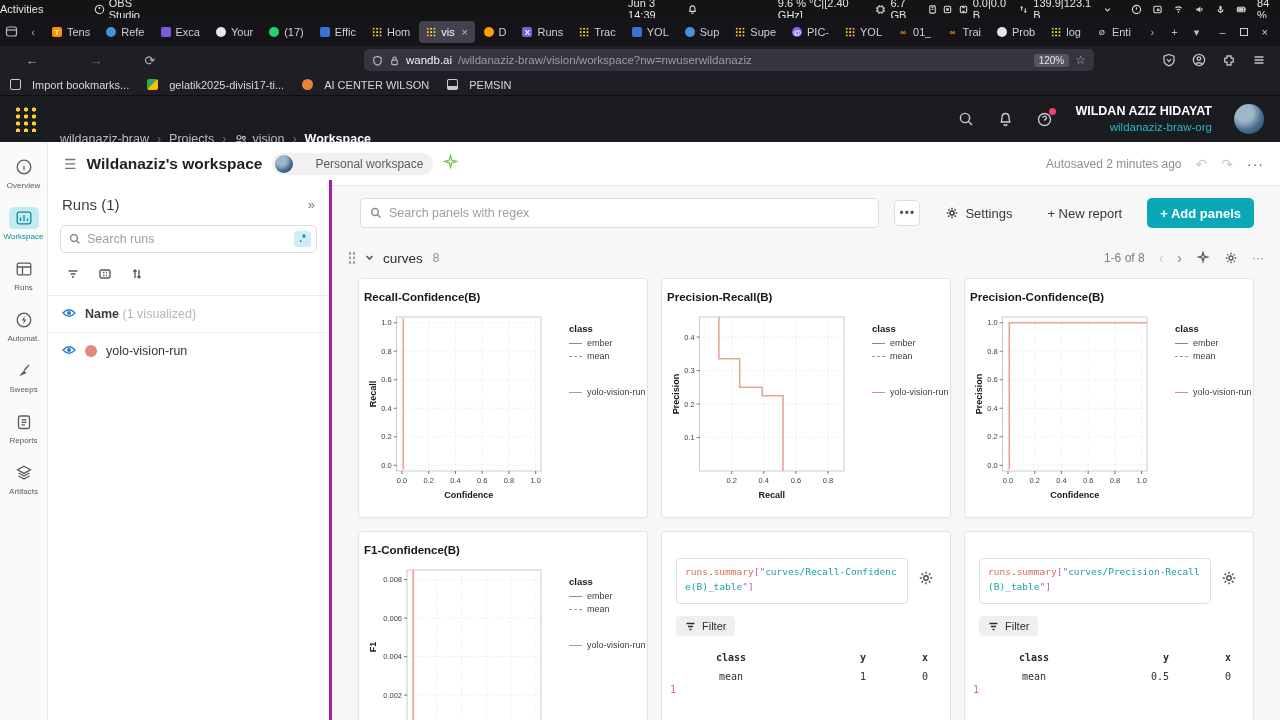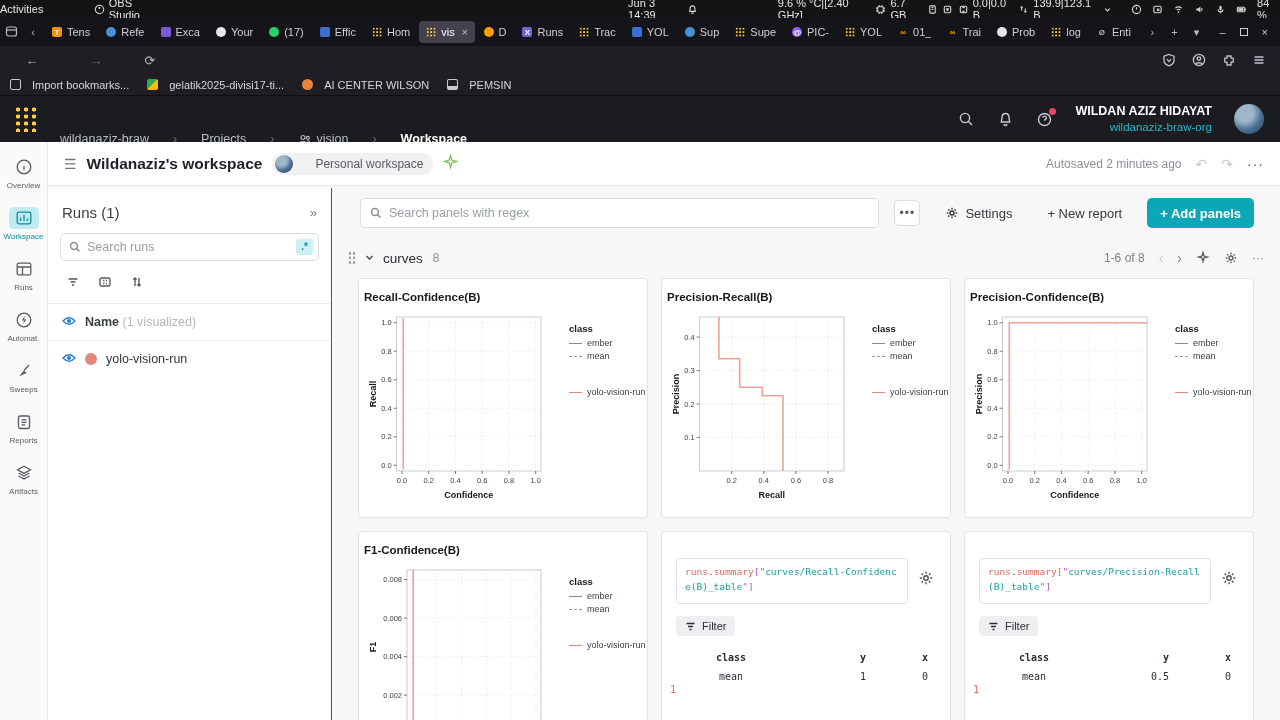--- a/index.html
+++ b/index.html
@@ -52,21 +52,21 @@
     border-bottom:1px solid #0e0e12; display:flex; align-items:center; gap:18px; padding-left:10px;
     color:#d6d6db; font-size:11px; }
   .bm { display:flex; align-items:center; gap:11px; }
   .bm-ic { width:11px; height:11px; border-radius:2px; flex:0 0 auto; }
 
   
   .wbnav { position:absolute; left:0; top:96px; width:1280px; height:46px; background:#1a1c20;
     display:flex; align-items:center; color:#b8bcc2; }
   .wb-logo { width:24px; height:26px; margin:0 22px 0 14px;
     background-image:radial-gradient(#ffcc33 2.2px, transparent 2.5px); background-size:8px 7px; }
-  .crumbs { display:flex; align-items:flex-start; gap:24px; font-size:12.5px;margin-top:40px; }
+  .crumbs { display:flex; align-items:flex-start; gap:8px; font-size:12.5px;margin-top:40px; }
   .crumb { color:#b8bcc2; display:flex; align-items:center; gap:5px; }
   .crumb.current { color:#fff; font-weight:bold; }
   .crumb-sep { color:#6f747c; }
   .crumb svg { width:13px; height:13px; stroke:#b8bcc2; fill:none; stroke-width:1.2; }
   .wb-right { margin-left:auto; display:flex; align-items:center; gap:22px; padding-right:16px; }
   .wb-right .hicon { position:relative; display:inline-flex; }
   .wb-right svg { width:17px; height:17px; stroke:#c7cbd1; fill:none; stroke-width:1.4; }
   .notif-dot { position:absolute; right:-3px; top:-3px; width:7px; height:7px; border-radius:50%; background:#f0436a; }
   .wb-user { text-align:right; line-height:1.25; }
   .wb-user .uname { color:#fff; font-weight:bold; font-size:12.5px; }
@@ -94,22 +94,22 @@
     padding-top:14px; gap:17px; }
   .rail-item { display:flex; flex-direction:column; align-items:center; gap:3px; width:46px;
     font-size:8px; color:#565b61; }
   .rail-item svg { width:18px; height:18px; stroke:#565b61; fill:none; stroke-width:1.3; }
   .rail-item .ric { padding:2px 6px; border-radius:5px; display:inline-flex; }
   .rail-item.active .ric { background:#c2ebf1; }
   .rail-item.active svg { stroke:#0a8d9d; }
   .rail-item.active { color:#0a8d9d; }
 
   
-  .runs-panel { position:absolute; left:48px; top:188px; width:284px; bottom:0; background:#fff;
-    border-right:1px solid #a21caf; }
+  .runs-panel { position:absolute; left:48px; top:180px; width:284px; bottom:0; background:#fff;
+    border-right:3px solid #a21caf; }
   .runs-head { display:flex; align-items:center; padding:16px 14px 10px; }
   .runs-title { font-size:15px; color:#3a3f45; }
   .runs-collapse { margin-left:auto; color:#7b8087; font-size:13px; }
   .runs-search { margin:2px 12px 10px; height:28px; border:1px solid #dcdde0; border-radius:5px;
     display:flex; align-items:center; padding:0 5px 0 8px; gap:6px; }
   .runs-search svg { width:12px; height:12px; stroke:#8a8f98; fill:none; stroke-width:1.5; }
   .runs-search input { border:none; outline:none; flex:1; font-size:12.5px; color:#333;
     font-family:"Liberation Sans",sans-serif; background:transparent; }
   .runs-search input::placeholder { color:#9aa0a8; }
   .regex-btn { background:#cdeef3; color:#0a8d9d; border-radius:3px; font-size:10px; font-weight:bold;
@@ -398,20 +398,33 @@
       <span>–</span>
       <span class="win-box"></span>
       <span>×</span>
     </div>
   </div>
 
   <div class="navbar">
     <span class="nav-btn" style="margin-left:18px">←</span>
     <span class="nav-btn dim" style="margin-left:36px">→</span>
     <span class="nav-btn" style="margin-left:26px">⟳</span>
+    <div class="urlbar">
+      <svg viewBox="0 0 12 12">
+          <path d="M6 1.5 L10 3 V6.5 C10 9 8 10.5 6 11 C4 10.5 2 9 2 6.5 V3z"></path>
+        </svg>
+      <svg viewBox="0 0 12 12">
+          <rect x="3" y="5.5" width="6" height="5" rx="1"></rect>
+          <path d="M4.2 5.5 V4 a1.8 1.8 0 0 1 3.6 0 V5.5"></path>
+        </svg>
+      <span class="url-domain">wandb.ai</span>
+        <span class="url-path">/wildanaziz-braw/vision/workspace?nw=nwuserwildanaziz</span>
+      <span class="zoom-badge">120%</span>
+      <span class="url-star">☆</span>
+    </div>
     <div class="nav-right">
       <svg viewBox="0 0 14 14">
           <path d="M7 1.5 L12 3.2 V7.5 C12 10.5 9.6 12 7 12.8 C4.4 12 2 10.5 2 7.5 V3.2z"></path>
           <path d="M5 6.2 L7 8.6 L9 6.2"></path>
         </svg>
       <svg viewBox="0 0 14 14">
           <circle cx="7" cy="7" r="5.6"></circle>
           <circle cx="7" cy="5.6" r="1.8"></circle>
           <path d="M3.6 11 C4.4 9.3 9.6 9.3 10.4 11"></path>
         </svg>

